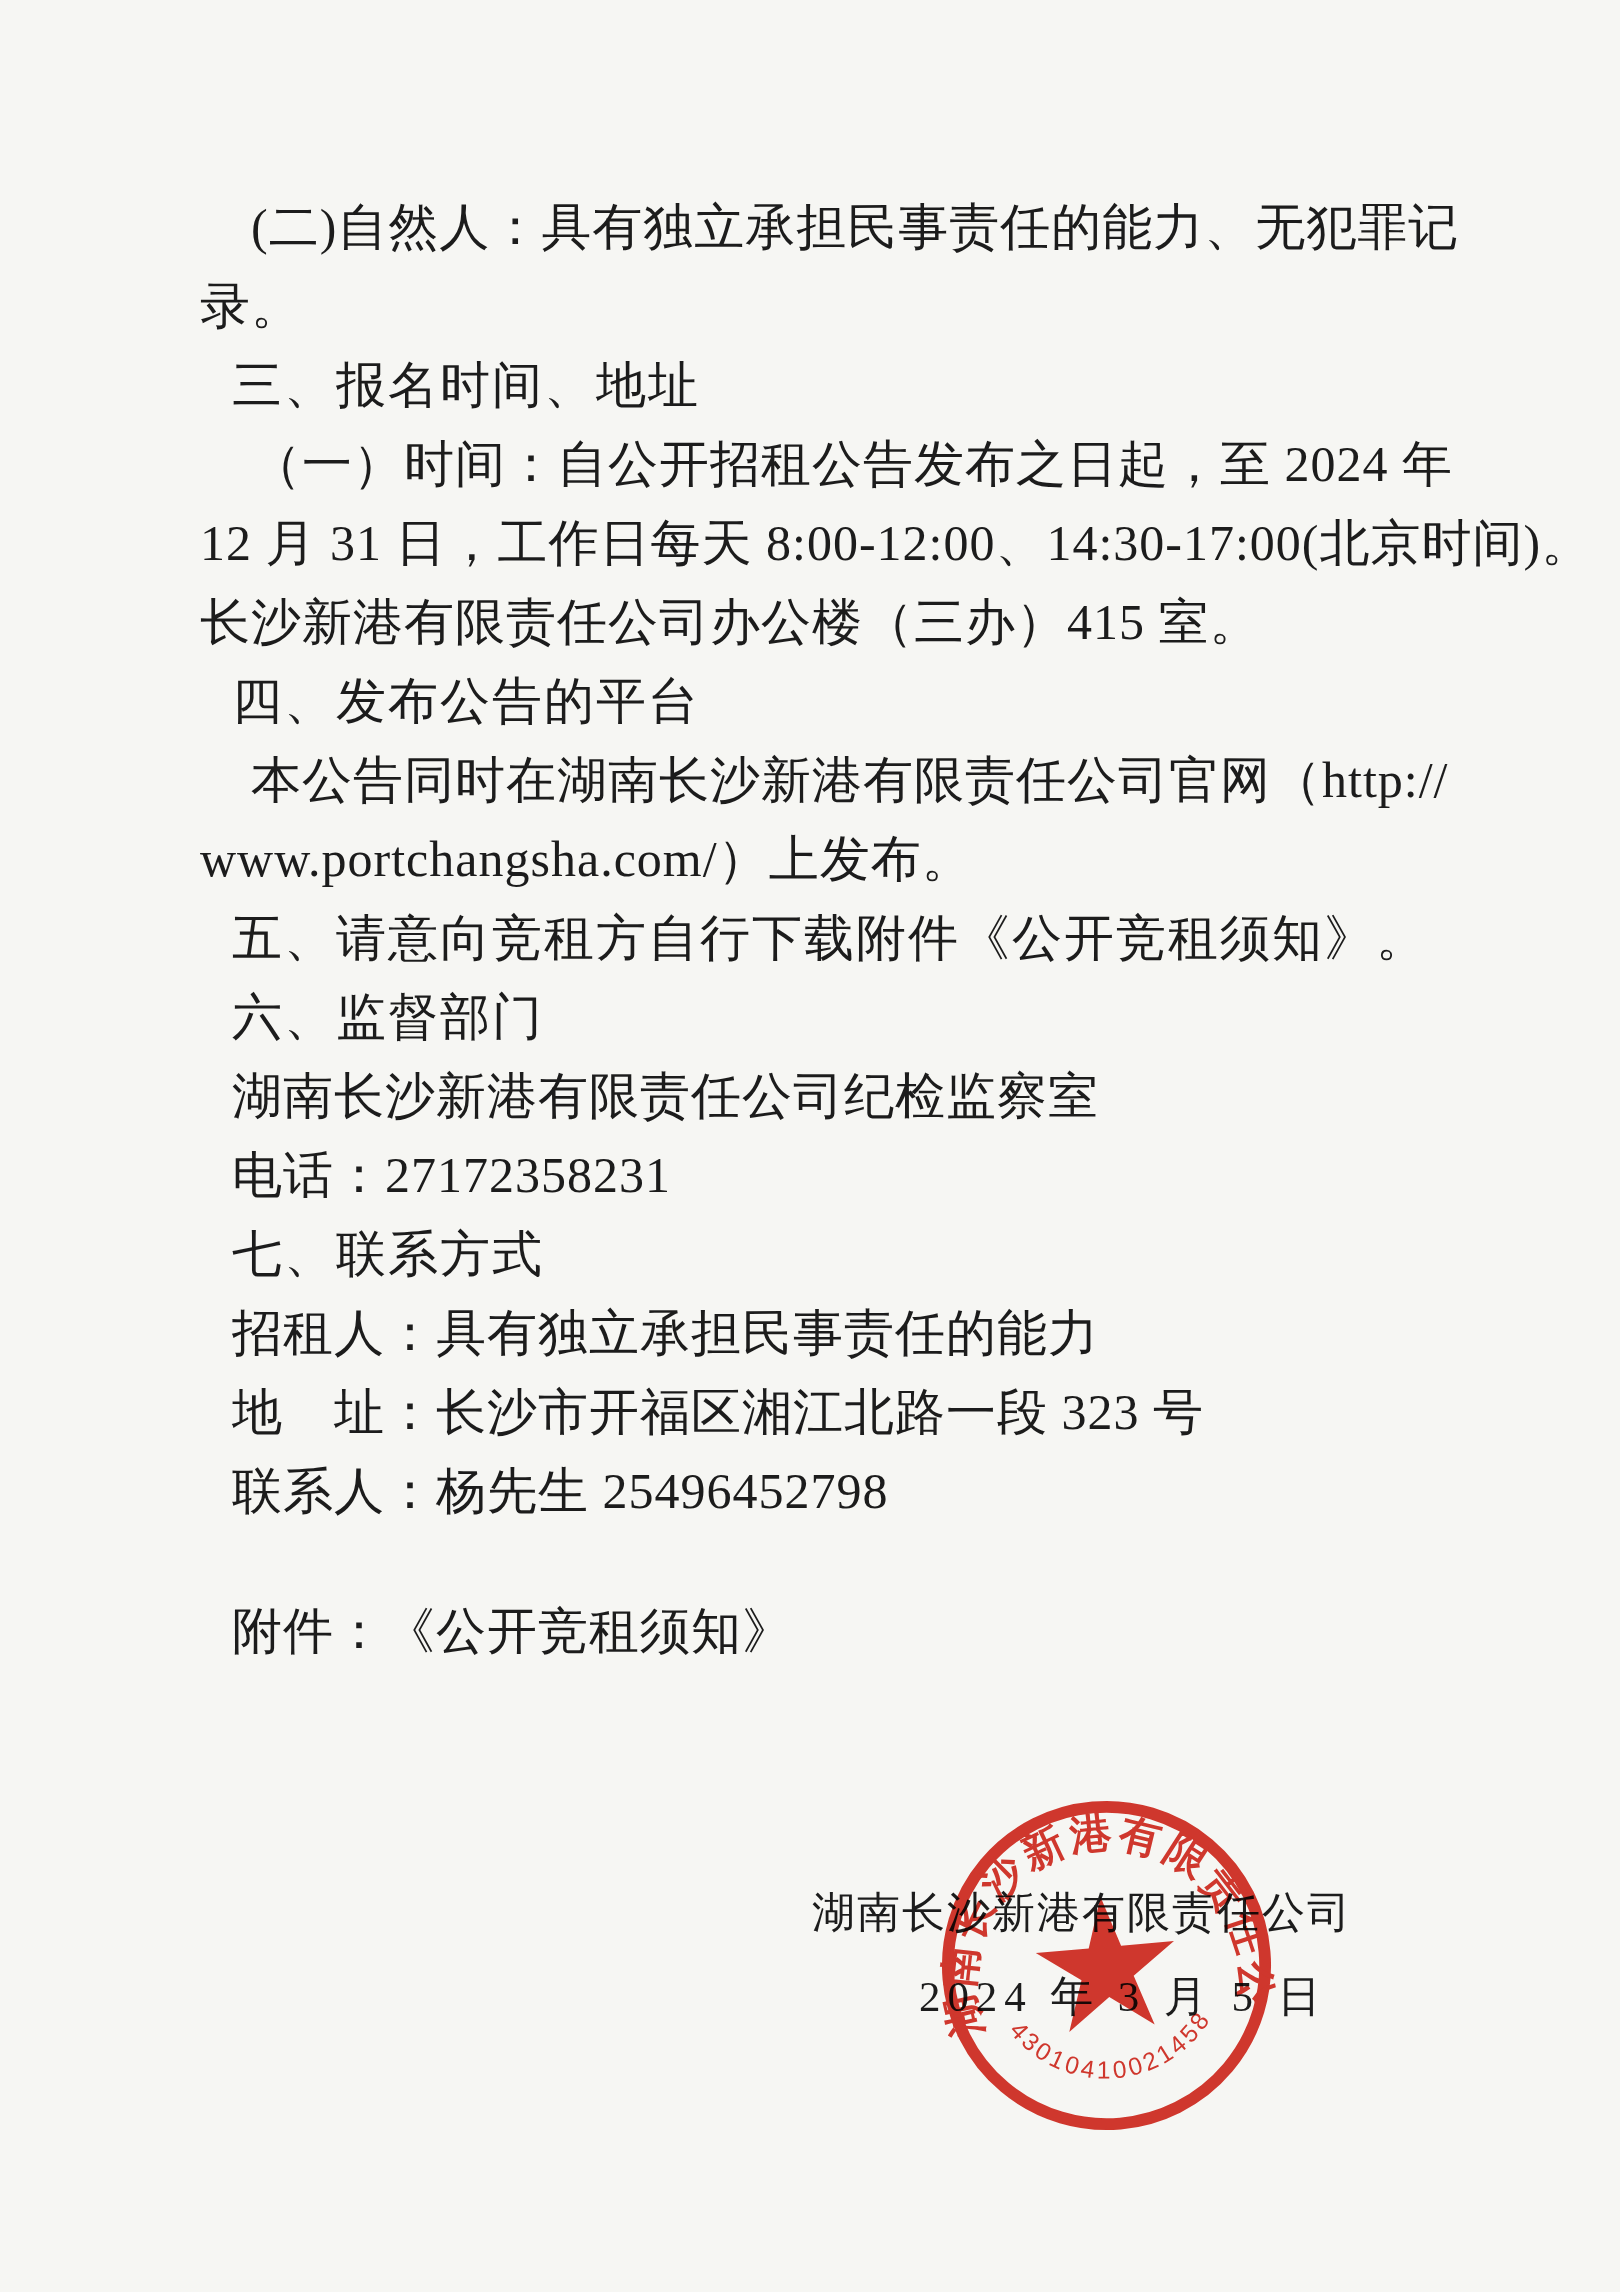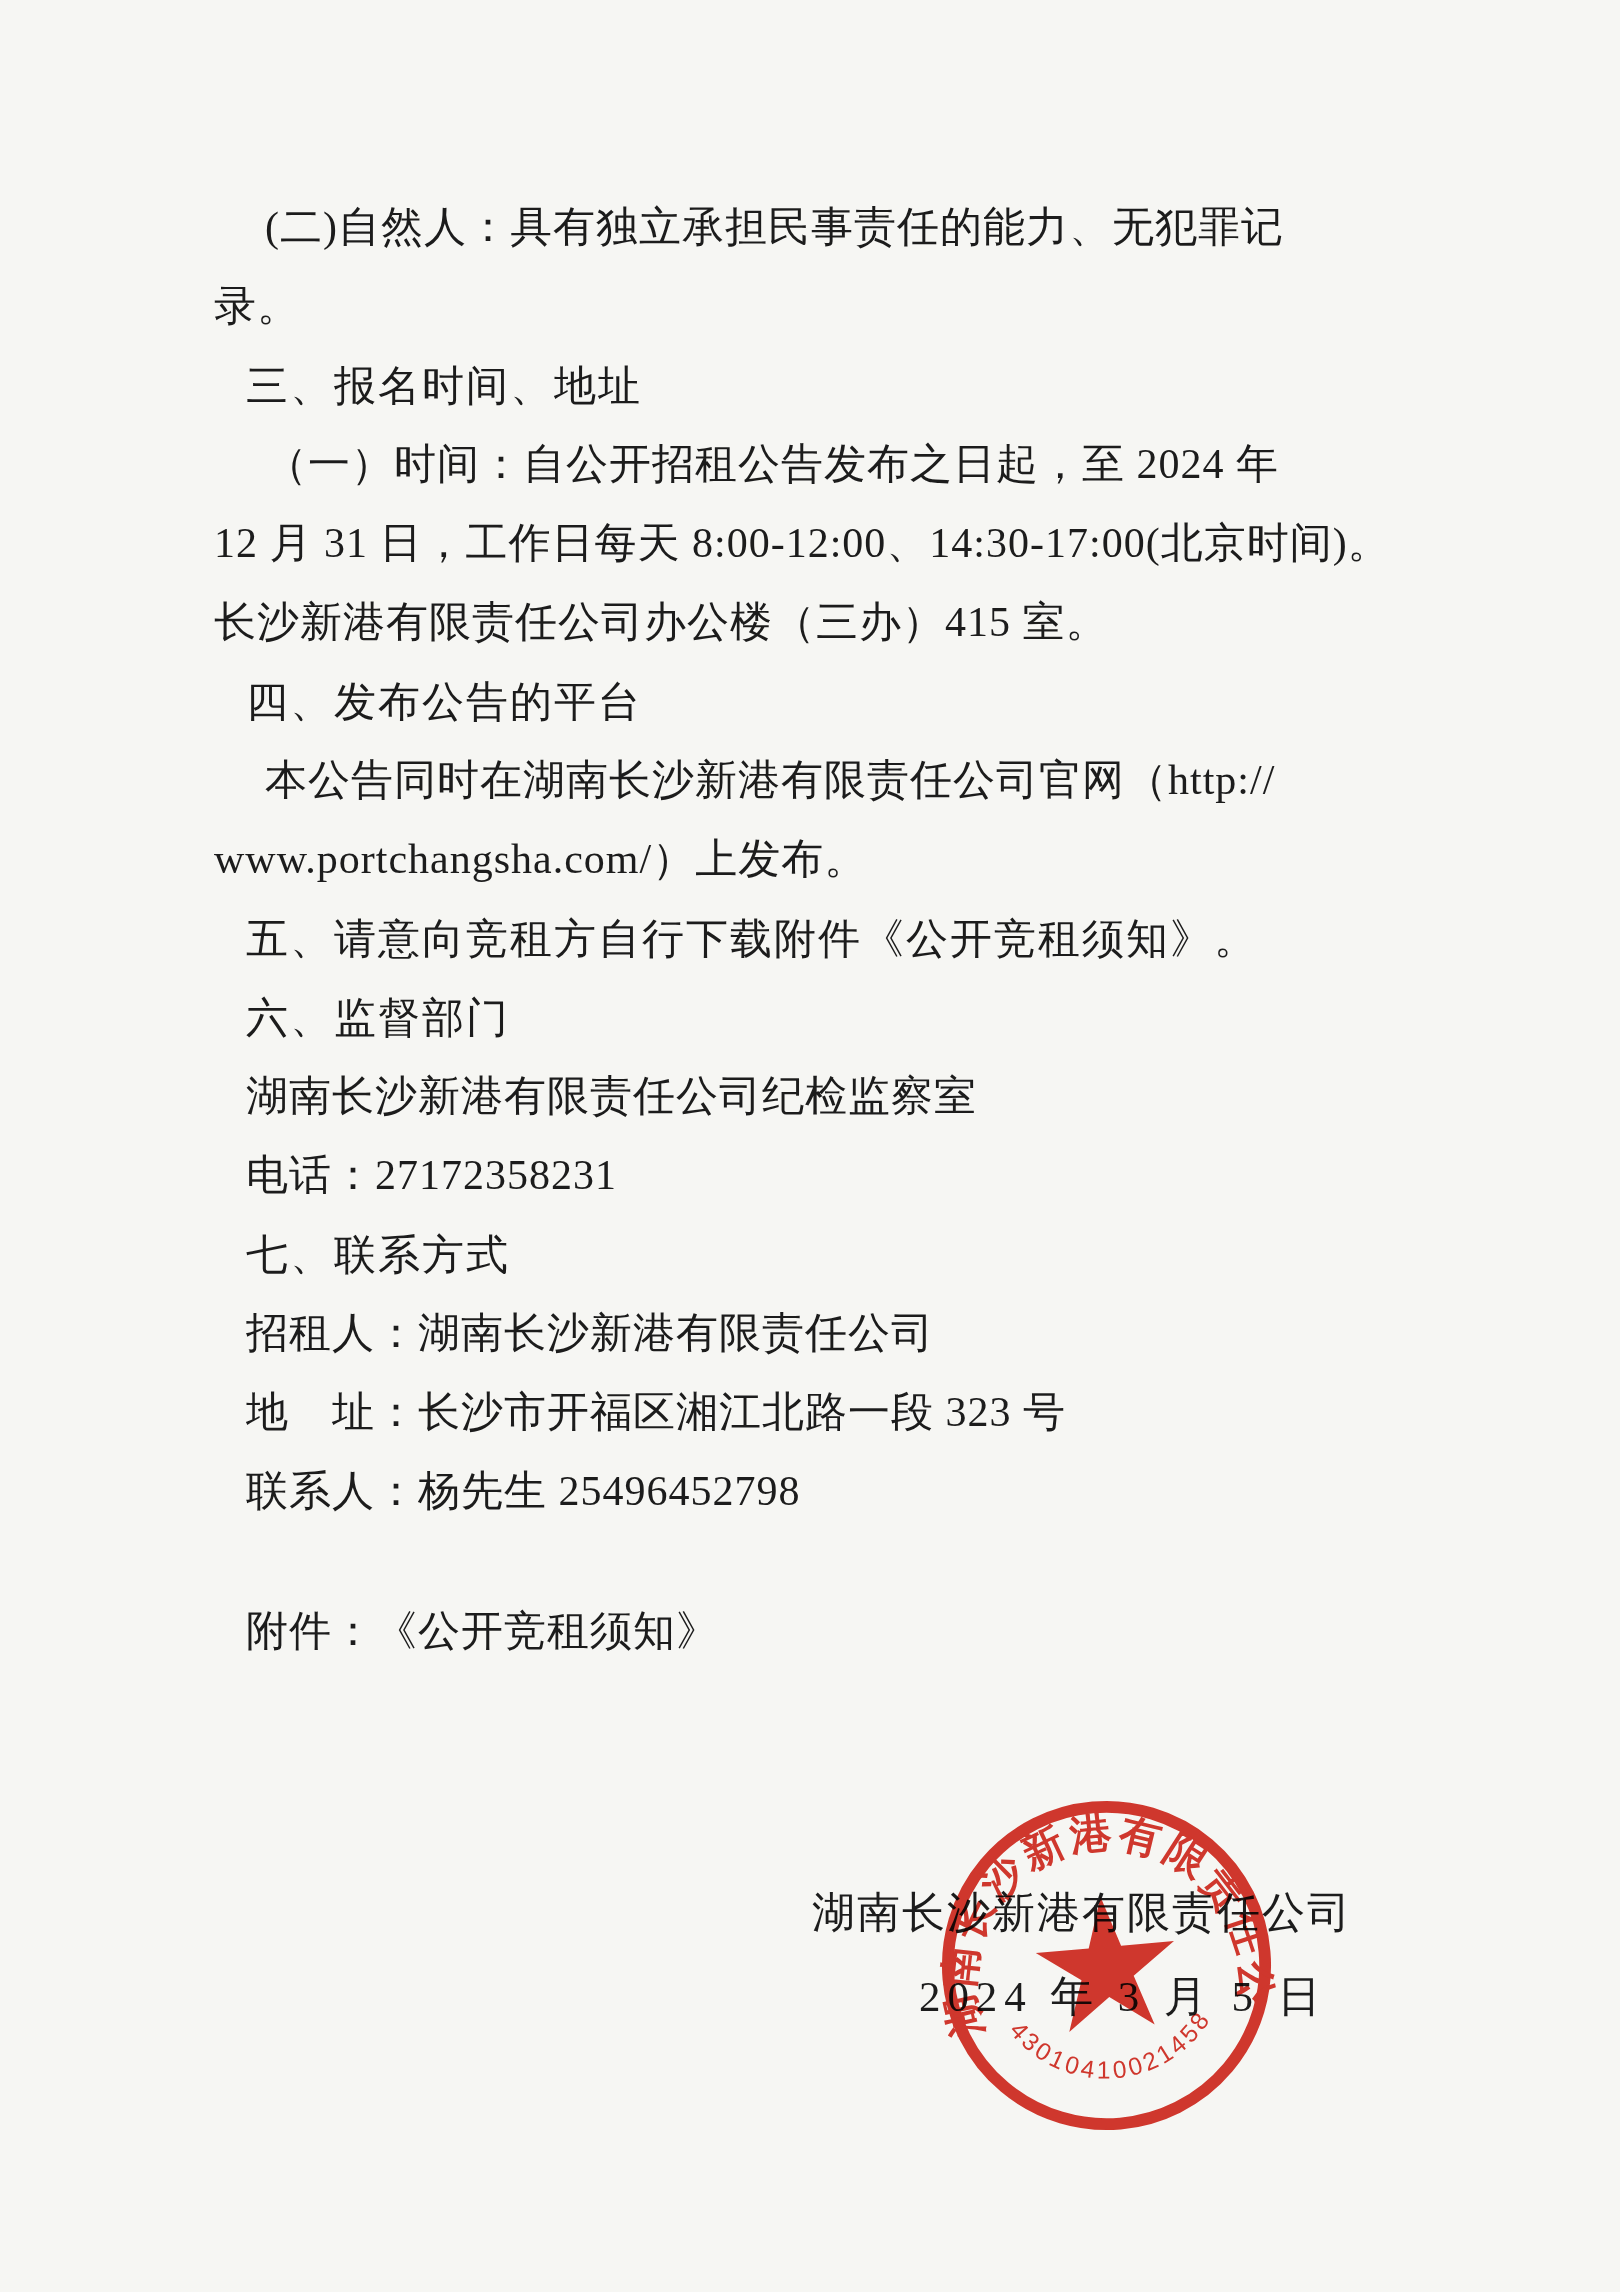--- a/index.html
+++ b/index.html
@@ -8,23 +8,23 @@
     background:#f6f6f3;
     overflow:hidden;
     position:relative;
     font-family:"Liberation Serif", serif;
     color:#1c1c1c;
   }
   .page{position:absolute;inset:0;}
   
   .doc{
     position:absolute;
-    left:214px;top:188px;
+    left:200px;top:188px;
     width:1210px;
-    font-size:42px;
+    font-size:50px;
   }
   .line{
     line-height:79px;
     height:79px;
     white-space:nowrap;
     letter-spacing:1px;
   }
   .ind1{padding-left:32px;}   
   .ind2{padding-left:51px;}   
   .bold{
@@ -72,21 +72,21 @@
     <div class="line">12 月 31 日，工作日每天 8:00-12:00、14:30-17:00(北京时间)。</div>
     <div class="line">长沙新港有限责任公司办公楼（三办）415 室。</div>
     <div class="line ind1 bold">四、发布公告的平台</div>
     <div class="line ind2">本公告同时在湖南长沙新港有限责任公司官网（http://</div>
     <div class="line">www.portchangsha.com/）上发布。</div>
     <div class="line ind1 bold">五、请意向竞租方自行下载附件《公开竞租须知》。</div>
     <div class="line ind1 bold">六、监督部门</div>
     <div class="line ind1">湖南长沙新港有限责任公司纪检监察室</div>
     <div class="line ind1">电话：27172358231</div>
     <div class="line ind1 bold">七、联系方式</div>
-    <div class="line ind1">招租人：湖南长沙新港有限责任公司</div>
+    <div class="line ind1">招租人：具有独立承担民事责任的能力</div>
     <div class="line ind1">地　址：长沙市开福区湘江北路一段 323 号</div>
     <div class="line ind1">联系人：杨先生 25496452798</div>
     <div class="line ind1 gap-before">附件：《公开竞租须知》</div>
   </div>
 
   <div class="signature">湖南长沙新港有限责任公司</div>
   <div class="date">2024 年 3 月 5 日</div>
 
   <div class="seal">
     <svg viewBox="0 0 340 340" xmlns="http://www.w3.org/2000/svg">

